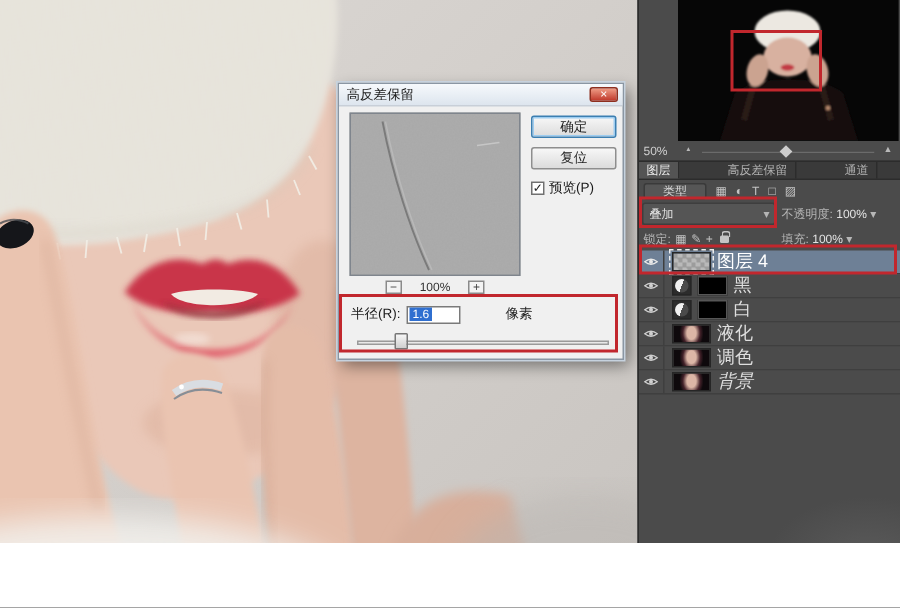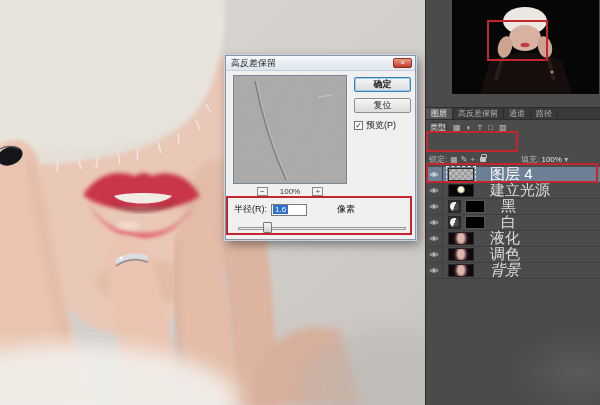--- a/index.html
+++ b/index.html
@@ -1,18 +1,18 @@
 <!DOCTYPE html>
 <html><head>
 <meta charset="utf-8">
 <style>
   * { margin:0; padding:0; box-sizing:border-box; }
   html,body { width:600px; height:405px; }
   body { font-family:"Liberation Sans","DejaVu Sans",sans-serif; }
-  .screen { position:relative; width:600px; height:405px; overflow:hidden; background:#4b4b4b; }
+  .screen { position:relative; width:600px; height:362px; overflow:hidden; background:#4b4b4b; }
 
   
   .photo-area { position:absolute; left:0; top:0; width:425px; height:405px; }
   .photo-area svg { display:block; }
 
   
   .dialog { position:absolute; left:225px; top:55px; width:191px; height:185px;
             background:#f0f0f0; border:1px solid #8a96a3; outline:1px solid #c6d2de;
             box-shadow:3px 4px 10px rgba(0,0,0,.45); font-size:9px; color:#1b1b1b; }
   .dlg-title { height:15px; background:linear-gradient(#f6f9fc,#dde5ee);
@@ -20,21 +20,21 @@
                padding-left:5px; font-size:9px; color:#1b1b1b; }
   .dlg-close { position:absolute; right:3px; top:2px; width:19px; height:10px;
                background:linear-gradient(#ef9c86,#c0392b); border:1px solid #8e2f1f;
                border-radius:2px; color:#fff; font-size:8px; line-height:8px;
                text-align:center; cursor:default; }
   .dlg-preview { position:absolute; left:7px; top:19px; width:114px; height:109px;
                  border:1px solid #7f858d; background:#a9a9a9; overflow:hidden; }
   .dlg-btn { position:absolute; left:128px; width:57px; height:15px;
              background:linear-gradient(#f7f7f7,#dcdcdc); border:1px solid #8e8e8e;
              border-radius:2px; font-size:9px; text-align:center; line-height:13px; color:#1b1b1b; }
-  .dlg-btn.ok { top:21px; border-color:#3c7fb1; box-shadow:0 0 0 1px #9ecdf0 inset;font-weight:bold; }
+  .dlg-btn.ok { top:21px; border-color:#3c7fb1; box-shadow:0 0 0 1px #9ecdf0 inset; }
   .dlg-btn.reset { top:42px; }
   .dlg-check { position:absolute; left:128px; top:63px; display:flex; align-items:center; gap:3px; }
   .checkbox { width:9px; height:9px; background:#fff; border:1px solid #707070;
               font-size:8px; line-height:8px; text-align:center; color:#222; }
   .dlg-zoomrow { position:absolute; left:7px; top:131px; width:114px; display:flex;
                  justify-content:center; align-items:center; gap:12px; }
   .zoombox { width:11px; height:9px; border:1px solid #8a8a8a; background:#f3f3f3;
              font-size:8px; line-height:7px; text-align:center; color:#444; }
   .zoomtext { font-size:8px; color:#333; }
   .dlg-radiusrow { position:absolute; left:8px; top:147px; display:flex; align-items:center; }
@@ -58,28 +58,28 @@
   .nav-zoom-label { position:absolute; left:3px; top:1px; font-size:8px; color:#cfcfcf; }
   .nav-tri { position:absolute; top:2px; font-size:6px; color:#b9b9b9; }
   .nav-tri.small { left:30px; transform:scale(.7); }
   .nav-tri.large { left:163px; }
   .nav-track { position:absolute; left:42px; right:18px; top:6px; height:1px;
                background:#2c2c2c; border-bottom:1px solid #6b6b6b; }
   .nav-thumbtick { position:absolute; left:95px; top:3px; width:6px; height:6px;
                    background:#cdcdcd; transform:rotate(45deg); }
   .tabs { position:absolute; left:0; top:107px; width:175px; height:13px; background:#3a3a3a;
           border-top:1px solid #2c2c2c; border-bottom:1px solid #2c2c2c;
-          display:flex; align-items:stretch; }
+          display:flex; align-items:stretch;gap:27px; }
   .tab { font-size:8px; line-height:12px; padding:0 5px; color:#b2b2b2;
          border-right:1px solid #2c2c2c; white-space:nowrap; }
   .tab.active { background:#545454; color:#ececec; }
   .filter-row { position:absolute; left:0; top:121px; width:175px; height:13px;
                 display:flex; align-items:center; gap:6px; padding-left:3px; }
   .kind-dd { background:#565656; border:1px solid #3a3a3a; border-radius:2px;
-             font-size:8px; line-height:9px; padding:0 0; color:#d8d8d8; }
+             font-size:8px; line-height:9px; padding:0 12px; color:#d8d8d8; }
   .f-icon { font-size:8px; color:#c3c3c3; line-height:10px; }
   .blend-row { position:absolute; left:0; top:134px; width:175px; height:18px; }
   .blend-dd { position:absolute; left:2px; top:1px; width:89px; height:15px;
               background:#555; border:1px solid #3e3e3e; border-radius:2px;
               font-size:8px; line-height:13px; padding:0 4px; color:#e0e0e0; }
   .blend-dd .arrow { position:absolute; right:3px; top:0; color:#b5b5b5; }
   .opacity-group { position:absolute; left:95px; top:3px; font-size:8px; color:#b7b7b7; white-space:nowrap; }
   .opacity-group b { color:#e3e3e3; font-weight:normal; }
   .lock-row { position:absolute; left:0; top:153px; width:175px; height:13px;
               display:flex; align-items:center; gap:3px; padding-left:3px; font-size:8px; color:#b7b7b7; }
@@ -99,21 +99,21 @@
   .thumb.checker-gray { background:repeating-conic-gradient(#b9b9b9 0 25%, #9c9c9c 0 50%) 0 0/6px 6px; }
   .thumb.checker-white { background:repeating-conic-gradient(#ffffff 0 25%, #d9d9d9 0 50%) 0 0/6px 6px; }
   .thumb.bulb { background:radial-gradient(circle 4px at 50% 42%, #f7f2da 0 2.5px, #463a28 4px, #090705 75%); }
   .thumb.photo { background:radial-gradient(8px 11px at 50% 46%, #dcb6a6 0 38%, #44222a 72%, #0e090c 100%); }
   .thumb.selected-thumb { outline:1px dashed #ededed; outline-offset:1px; }
   .adj-icon { width:13px; height:13px; border:1px solid #262626; background:#2c2c2c;
               margin-left:5px; flex:none; display:flex; align-items:center; justify-content:center; }
   .adj-icon i { width:9px; height:9px; border-radius:50%;
                 background:linear-gradient(110deg,#f0f0f0 50%,#4a4a4a 50%); display:block; }
   .mask-thumb { width:20px; height:13px; background:#000; border:1px solid #565656; margin-left:4px; flex:none; }
-  .layer-name { margin-left:16px; font-size:15px; color:#dedede; white-space:nowrap; }
+  .layer-name { margin-left:4px; font-size:12px; color:#dedede; white-space:nowrap; }
   .layer-row.selected .layer-name { color:#fff; }
   .layer-name.italic { font-style:italic; }
 
   
   .annotation { position:absolute; border:2px solid #c1272d; pointer-events:none; }
   .ann-radius { left:226px; top:196px; width:186px; height:39px; }
   .ann-blend  { left:426px; top:131px; width:92px;  height:21px; }
   .ann-layer  { left:426px; top:163px; width:172px; height:20px; }
   .ann-nav    { left:487px; top:20px;  width:61px;  height:41px; border-width:2px; }
 </style>
@@ -256,37 +256,55 @@
           <ellipse cx="73" cy="38" rx="16" ry="13" fill="#d8b1a0"></ellipse>
           <ellipse cx="73" cy="45" rx="4.5" ry="2.2" fill="#c23a45"></ellipse>
           <ellipse cx="53" cy="47" rx="7" ry="11" transform="rotate(14 53 47)" fill="#cba390"></ellipse>
           <ellipse cx="93" cy="47" rx="7" ry="11" transform="rotate(-14 93 47)" fill="#cba390"></ellipse>
           <path d="M 50,58 L 44,80 M 96,58 L 102,80" stroke="#2a1b18" stroke-width="4"></path>
           <circle cx="100" cy="72" r="1.5" fill="#b98a6e"></circle>
         </g>
       </svg>
     </div>
 
+    <div class="nav-zoomrow">
+      <span class="nav-zoom-label">50%</span>
+      <span class="nav-tri small">▲</span>
+      <div class="nav-track"></div>
+      <div class="nav-thumbtick"></div>
+      <span class="nav-tri large">▲</span>
+    </div>
 
     <div class="tabs">
       <span class="tab active">图层</span>
       <span class="tab">高反差保留</span>
       <span class="tab">通道</span>
       <span class="tab">路径</span>
     </div>
 
     <div class="filter-row">
       <span class="kind-dd">类型</span>
       <span class="f-icon">▦</span>
       <span class="f-icon">◐</span>
       <span class="f-icon">T</span>
       <span class="f-icon">□</span>
       <span class="f-icon">▨</span>
     </div>
 
+    <div class="blend-row">
+      <div class="blend-dd">
+        <span>叠加</span>
+        <span class="arrow">▾</span>
+      </div>
+      <div class="opacity-group">
+        <span>不透明度:</span>
+        <b>100%</b>
+        <span>▾</span>
+      </div>
+    </div>
 
     <div class="lock-row">
       <span>锁定:</span>
       <span class="f-icon">▦</span>
       <span class="f-icon">✎</span>
       <span class="f-icon">+</span>
       <span class="mini-lock"></span>
       <span class="fillgrp">
         <span>填充:</span>
         <b>100%</b>
@@ -301,30 +319,20 @@
           <svg width="10" height="7" viewBox="0 0 12 8">
               <path d="M1 4 Q6 0 11 4 Q6 8 1 4 Z" fill="none" stroke="#e8e8e8"></path>
               <circle cx="6" cy="4" r="1.6" fill="#e8e8e8"></circle>
             </svg>
         </span>
         <span class="thumb checker-gray selected-thumb"></span>
         <span class="layer-name">图层 4</span>
       </div>
 
 
-      <div class="layer-row">
-        <span class="eye-well">
-          <svg width="10" height="7" viewBox="0 0 12 8">
-              <path d="M1 4 Q6 0 11 4 Q6 8 1 4 Z" fill="none" stroke="#cfcfcf"></path>
-              <circle cx="6" cy="4" r="1.6" fill="#cfcfcf"></circle>
-            </svg>
-        </span>
-        <span class="thumb bulb"></span>
-        <span class="layer-name">建立光源</span>
-      </div>
 
       <div class="layer-row">
         <span class="eye-well">
           <svg width="10" height="7" viewBox="0 0 12 8">
               <path d="M1 4 Q6 0 11 4 Q6 8 1 4 Z" fill="none" stroke="#cfcfcf"></path>
               <circle cx="6" cy="4" r="1.6" fill="#cfcfcf"></circle>
             </svg>
         </span>
         <span class="adj-icon">
             <i></i>

